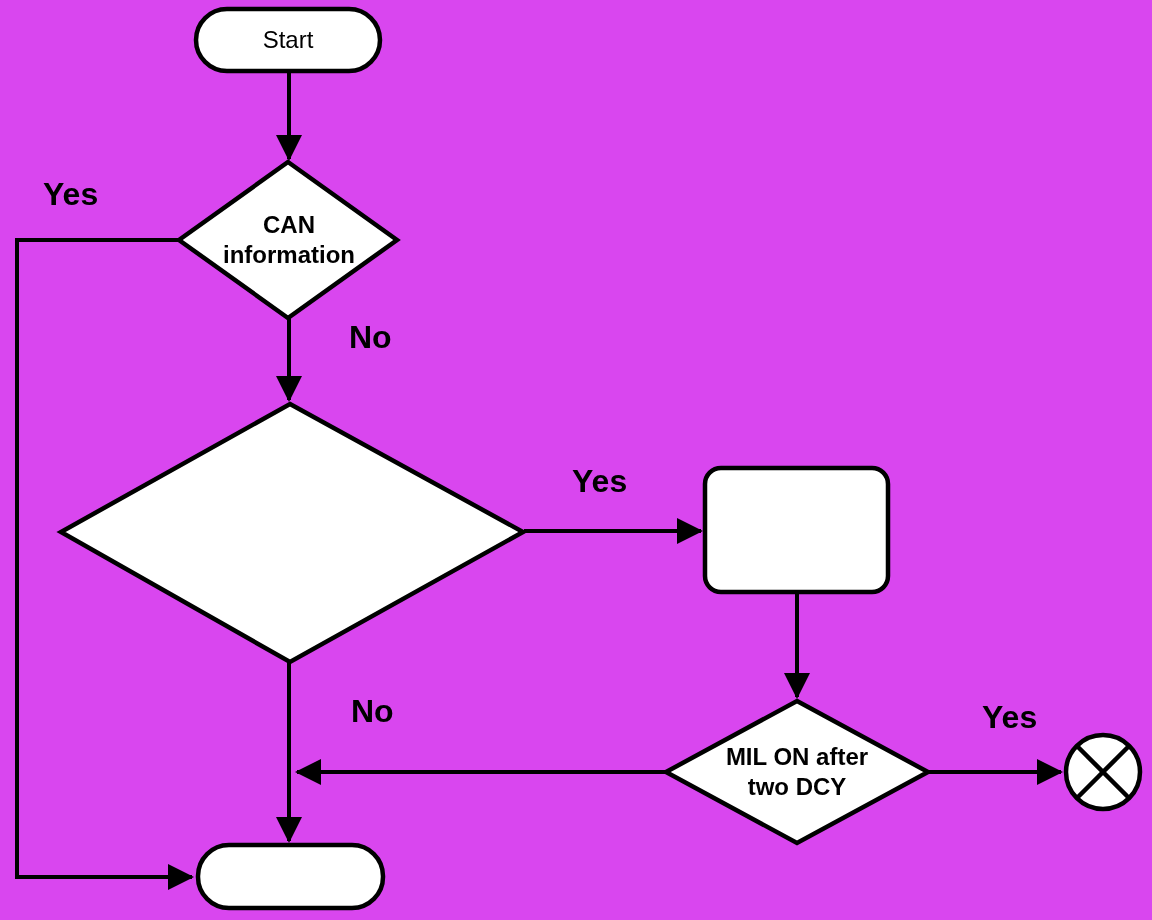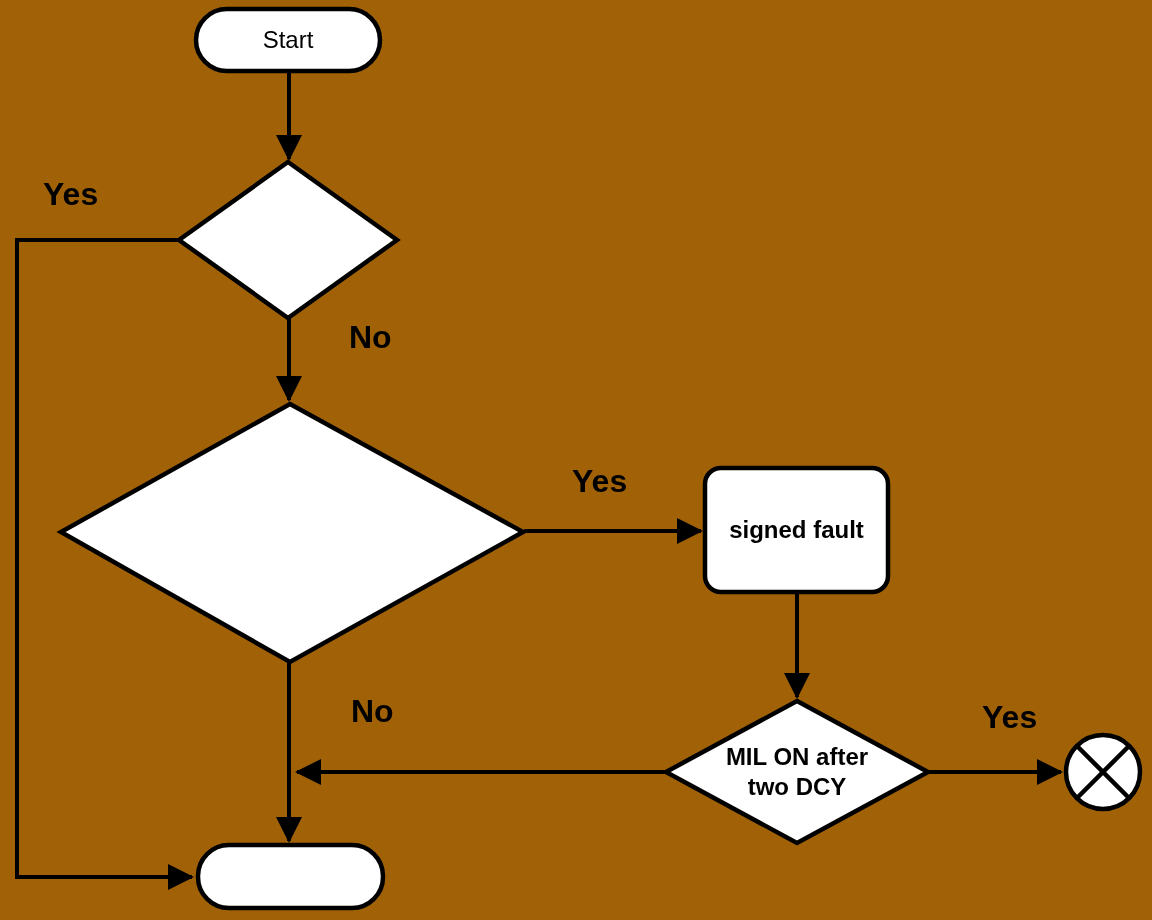--- a/index.html
+++ b/index.html
@@ -4,21 +4,21 @@
 <style>
   html, body {
     margin: 0;
     padding: 0;
     background: #ffffff;
   }
   .canvas {
     position: relative;
     width: 1152px;
     height: 920px;
-    background: #a16207;
+    background: #d946ef;
     font-family: "Liberation Sans", sans-serif;
     color: #000000;
     overflow: hidden;
   }
   .canvas svg {
     position: absolute;
     left: 0;
     top: 0;
   }
   .node-label {
@@ -78,23 +78,24 @@
       <polygon points="797,701 928,772 797,843 666,772"></polygon>
       <circle cx="1103" cy="772" r="37"></circle>
       <line x1="1077" y1="746" x2="1129" y2="798"></line>
       <line x1="1077" y1="798" x2="1129" y2="746"></line>
       <rect x="198" y="845" width="185" height="63" rx="31" ry="31"></rect>
     </g>
   </svg>
 
   <div class="node-label regular" style="left:196px; top:9px; width:184px; height:62px;">Start</div>
 
+  <div class="node-label" style="left:189px; top:209px; width:200px; height:62px;">CAN
+information</div>
 
 
-  <div class="node-label" style="left:705px; top:468px; width:183px; height:124px;">signed fault</div>
 
   <div class="node-label" style="left:697px; top:741px; width:200px; height:62px;text-align:center;">MIL ON after
 two DCY</div>
 
 
   <div class="edge-label" style="left:43px; top:182px;">Yes</div>
 
   <div class="edge-label" style="left:349px; top:325px;">No</div>
 
   <div class="edge-label" style="left:572px; top:469px;">Yes</div>

